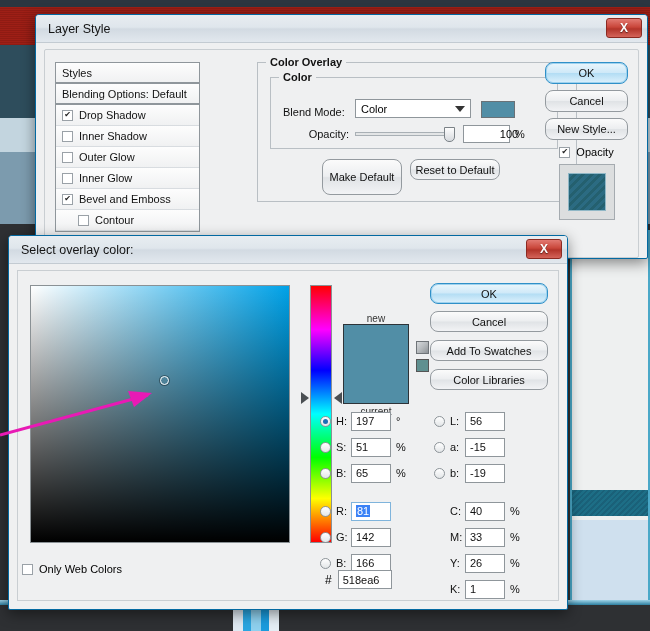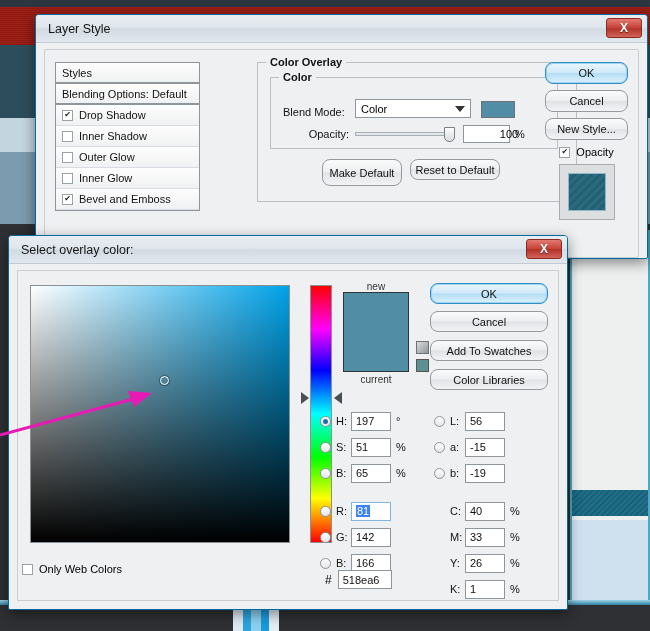--- a/index.html
+++ b/index.html
@@ -141,21 +141,21 @@
                border-radius:50%; box-shadow:0 0 0 1px rgba(0,0,0,.35); }
 
   .hue-slider { position:absolute; left:292px; top:14px; width:22px; height:258px;
                 border:1px solid #8a9195;
                 background:linear-gradient(180deg,#f00 0%,#f0f 17%,#00f 33%,#0ff 50%,#0f0 67%,#ff0 83%,#f00 100%); }
   .hue-mark { position:absolute; width:0;height:0; }
   .hue-mark.left { border-top:6px solid transparent; border-bottom:6px solid transparent; border-left:8px solid #4a4f53; }
   .hue-mark.right { border-top:6px solid transparent; border-bottom:6px solid transparent; border-right:8px solid #4a4f53; }
 
   .nc-wrap { position:absolute; left:325px; top:10px; width:66px; }
-  .nc-label { text-align:center; font-size:10px; color:#333; }
+  .nc-label { text-align:center; font-size:10px; color:#333;margin-top:32px; }
   .nc-box { width:66px; height:80px; border:1px solid #2d3338; }
   .gamut { position:absolute; left:398px; top:70px; width:14px; }
   .cube { width:13px; height:13px;
     background:linear-gradient(135deg,#d6d9dc 0%,#b6babd 50%,#8d9296 100%);
     border:1px solid #6f7478; }
   .gamut-sw { width:13px; height:13px; border:1px solid #555; margin-top:5px; }
 
   .cp-buttons { position:absolute; right:10px; top:12px; width:118px; }
   .cp-buttons .pbtn { width:118px; height:21px; margin-bottom:7px; }
 
@@ -230,20 +230,24 @@
           <span>Outer Glow</span>
         </div>
         <div class="row">
           <span class="cbox"></span>
           <span>Inner Glow</span>
         </div>
         <div class="row">
           <span class="cbox checked"></span>
           <span>Bevel and Emboss</span>
         </div>
+        <div class="row indent">
+          <span class="cbox"></span>
+          <span>Contour</span>
+        </div>
       </div>
 
       <div class="group-outer">
         <div class="group-legend">Color Overlay</div>
 
         <div class="group-inner">
           <div class="group-legend">Color</div>
 
           <div class="fld-row" style="left:12px; top:21px;align-items:flex-end;">
             <span class="lbl" style="width:72px;">Blend Mode:</span>
@@ -257,21 +261,21 @@
           <div class="fld-row" style="left:12px; top:47px;">
             <span class="lbl" style="width:72px; text-align:right; padding-right:6px;">Opacity:</span>
             <div class="slider-track">
               <div class="slider-knob"></div>
             </div>
             <div class="numbox" style="margin-left:12px;padding-left:45px;">100</div>
             <span class="unit">%</span>
           </div>
         </div>
 
-        <div class="pbtn" style="position:absolute; left:64px; top:96px; width:80px; height:27px;">Make Default</div>
+        <div class="pbtn" style="position:absolute; left:64px; top:96px; width:80px; height:36px;">Make Default</div>
         <div class="pbtn" style="position:absolute; left:152px; top:96px; width:90px; height:21px;">Reset to Default</div>
       </div>
 
       <div class="rbtn-col">
         <div class="pbtn primary">OK</div>
         <div class="pbtn">Cancel</div>
         <div class="pbtn">New Style...</div>
         <div class="preview-line">
           <span class="cbox checked"></span>
           <span>Opacity</span>

